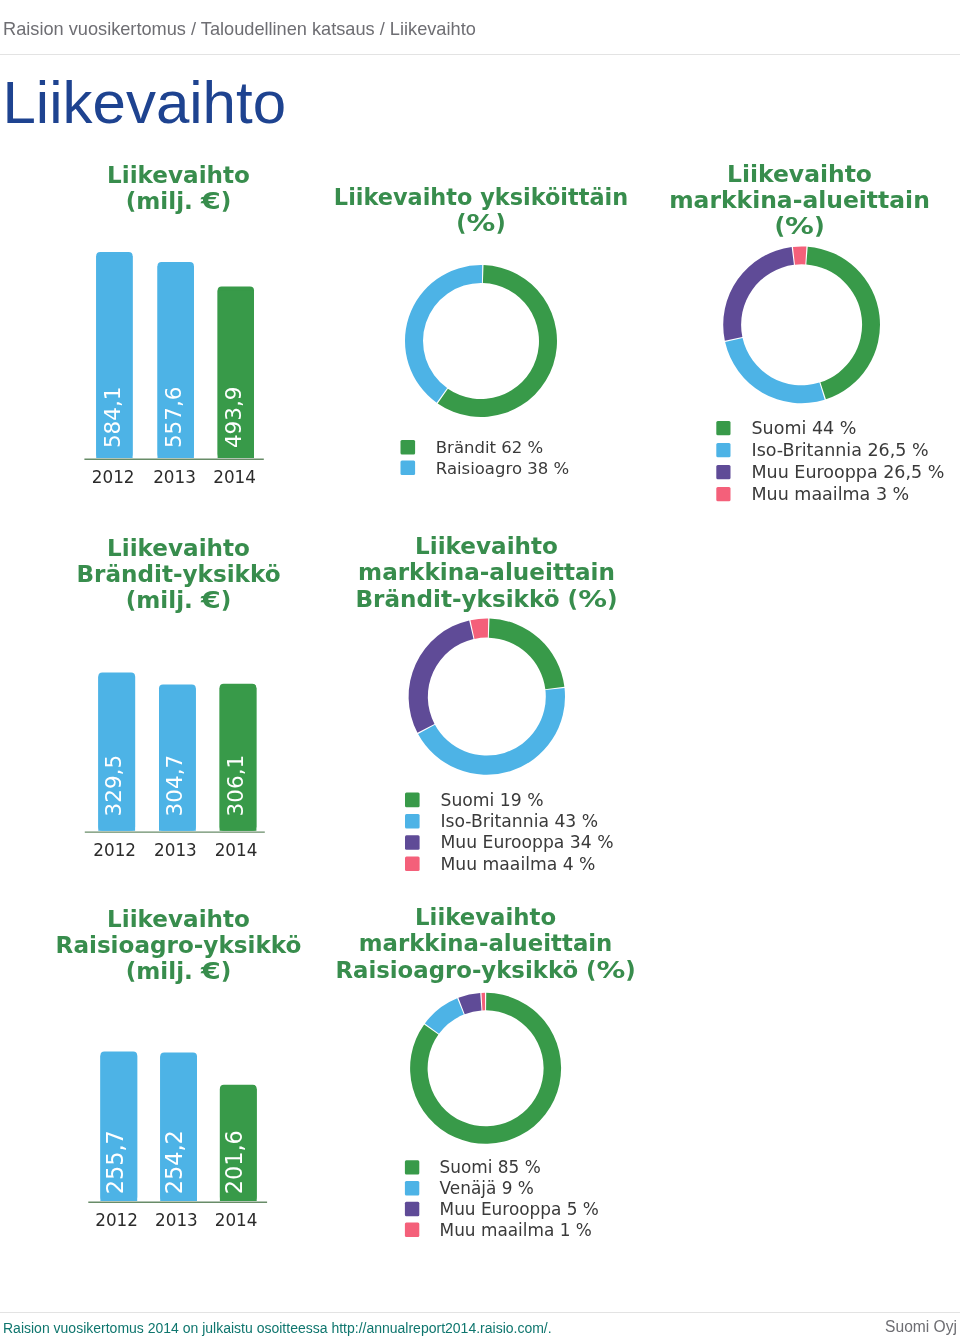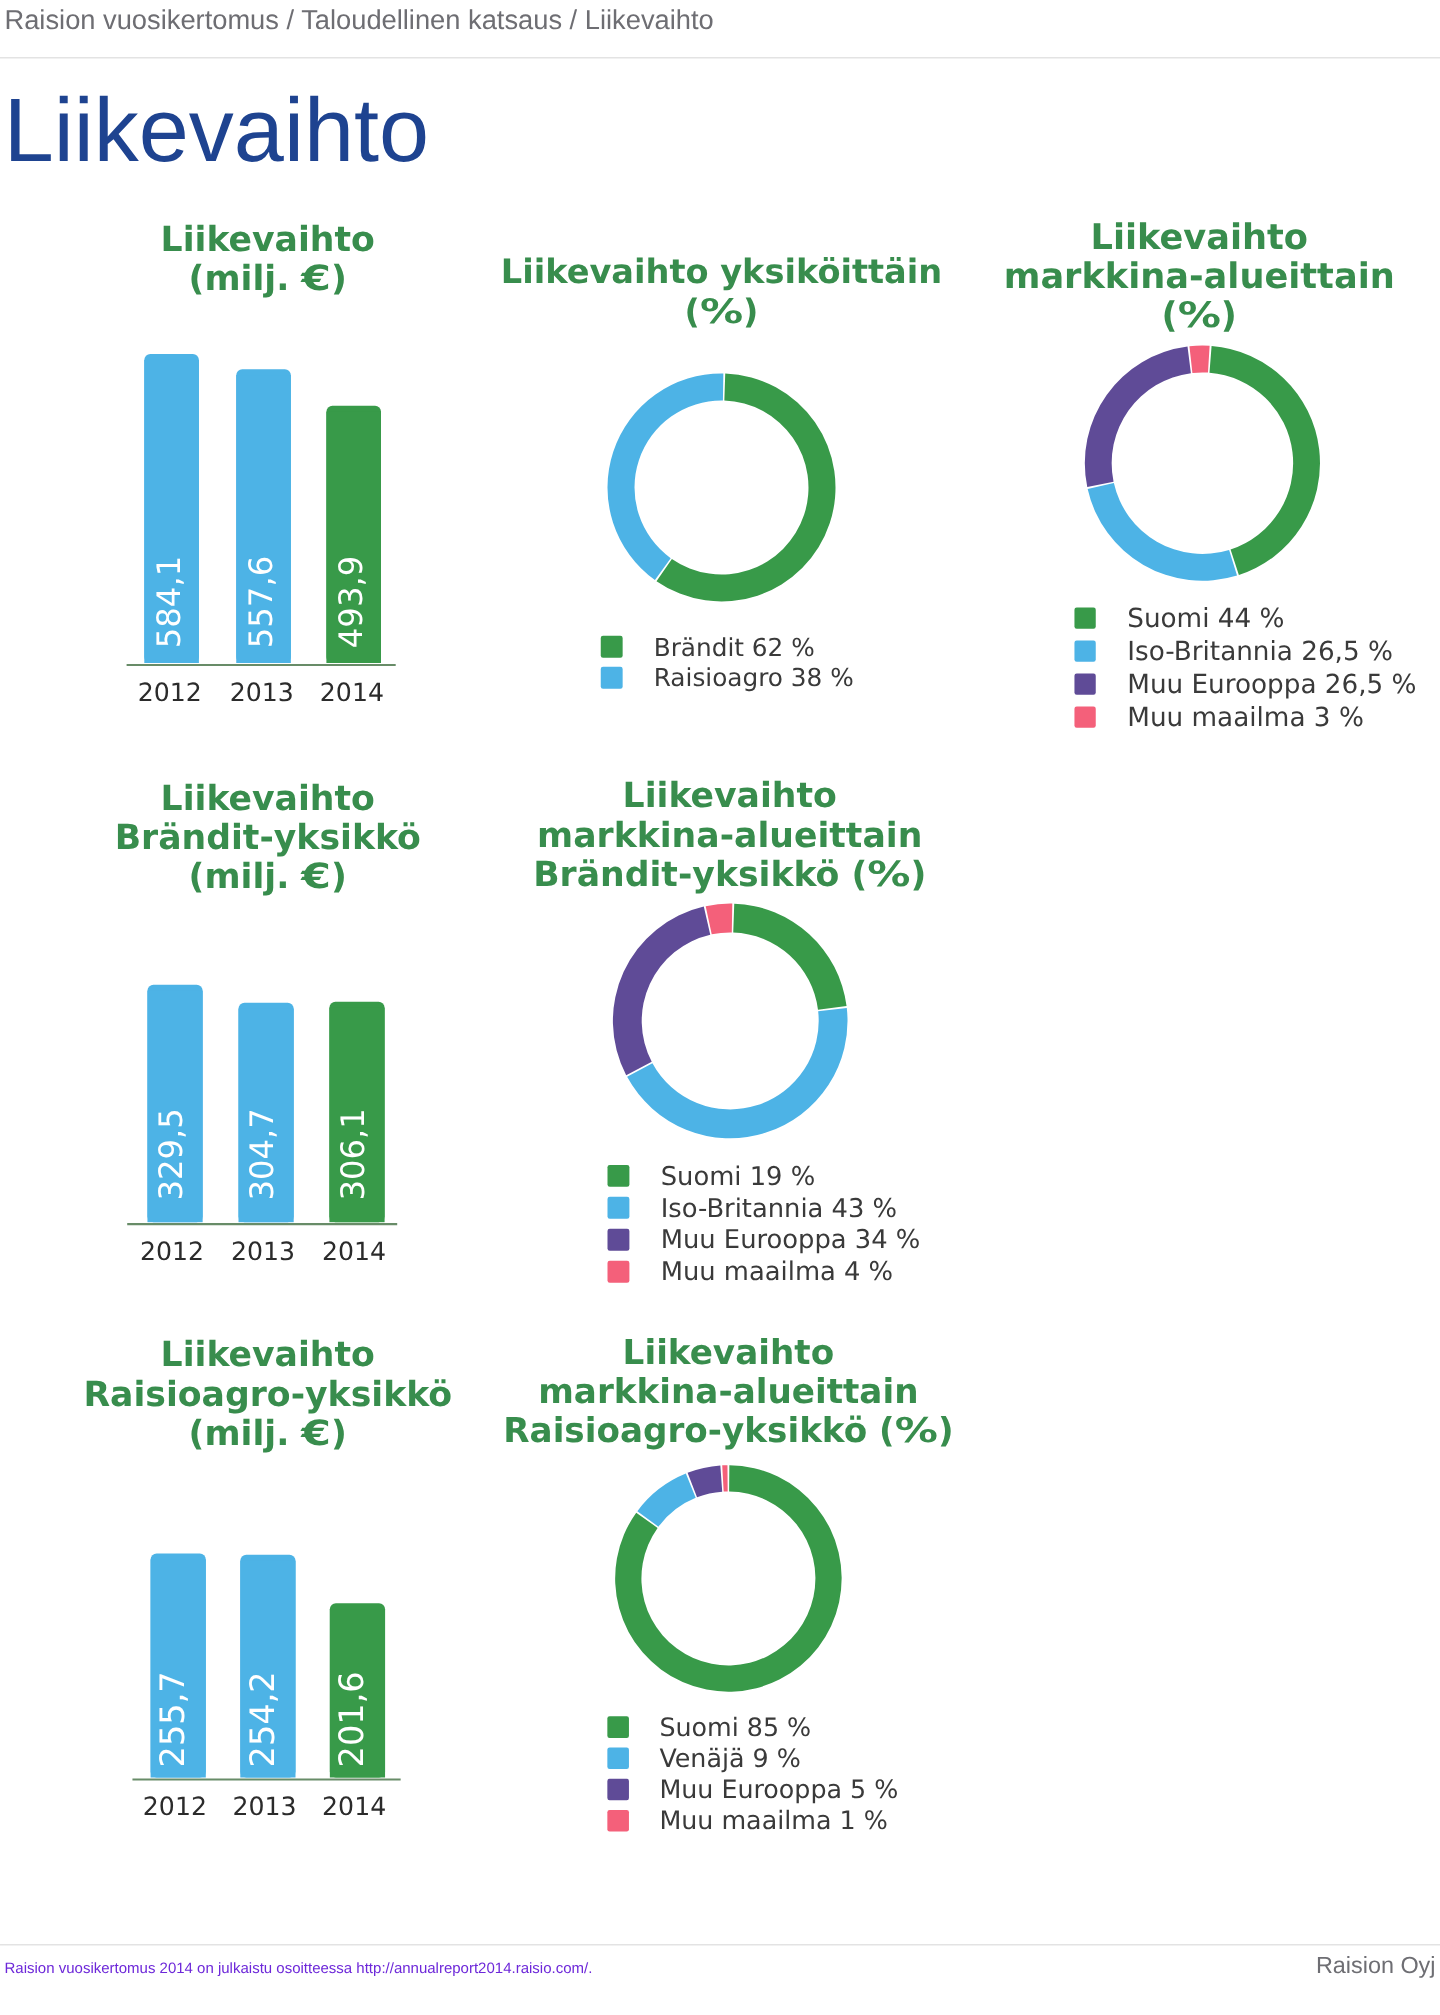--- a/index.html
+++ b/index.html
@@ -1,22 +1,22 @@
 <!DOCTYPE html>
 <html><head>
 <meta charset="utf-8">
 <title>Liikevaihto</title>
 <style>
   html,body{margin:0;padding:0;}
   body{width:960px;height:1343px;background:#ffffff;font-family:"Liberation Sans",sans-serif;overflow:hidden;position:relative;}
-  .page{position:absolute;left:0;top:0;width:960px;height:1193px;}
+  .page{position:absolute;left:0;top:16px;width:960px;height:1193px;}
   .breadcrumb{position:absolute;left:3px;top:3px;font-size:18.2px;color:#6e6e73;letter-spacing:0px;white-space:nowrap;}
   .hrule{position:absolute;left:0;width:960px;height:1px;background:#e3e3e3;}
   .page-title{position:absolute;left:2.5px;top:57px;font-size:60px;color:#1e4390;font-weight:400;letter-spacing:0px;line-height:1;}
-  .footer-text{position:absolute;left:3px;font-size:10px;color:#6d28d9;line-height:19.9px;white-space:nowrap;}
+  .footer-text{position:absolute;left:3px;font-size:14px;color:#0f766e;line-height:19.9px;white-space:nowrap;}
   .footer-right{position:absolute;right:3px;font-size:15.6px;color:#6e6e73;line-height:19.9px;white-space:nowrap;}
   svg{display:block;}
   .figure{position:absolute;left:0;top:0;width:960px;height:1343px;}
   .ct{font-family:"DejaVu Sans",sans-serif;font-weight:bold;font-size:23.1px;fill:#388d4d;}
   .bt{font-family:"DejaVu Sans",sans-serif;font-size:16.8px;fill:#2b2b2b;}
   .bv{font-family:"DejaVu Sans",sans-serif;font-size:21.5px;fill:#ffffff;}
   .lg{font-family:"DejaVu Sans",sans-serif;font-size:16.6px;fill:#3a3a3a;}
 </style>
 </head>
 <body>
@@ -160,14 +160,14 @@
             <rect x="404.9" y="1185.8" width="14.4" height="14.4" rx="1.5" ry="1.5" fill="#5f4b97"></rect>
             <text x="439.6" y="1198.7" class="lg" style="font-size: 16.9px;">Muu Eurooppa 5 %</text>
             <rect x="404.9" y="1206.6000000000001" width="14.4" height="14.4" rx="1.5" ry="1.5" fill="#f4607a"></rect>
             <text x="439.6" y="1219.5000000000002" class="lg" style="font-size: 16.9px;">Muu maailma 1 %</text>
           </g>
         </g>
       </svg>
     </div>
   <div class="hrule" style="top:1296px"></div>
   <div class="footer-text" style="top:1303.2px">Raision vuosikertomus 2014 on julkaistu osoitteessa http://annualreport2014.raisio.com/.</div>
-  <div class="footer-right" style="top:1301.2px">Raision Oyj</div>
+  <div class="footer-right" style="top:1301.2px">Suomi Oyj</div>
 </div>
 
 </body></html>

